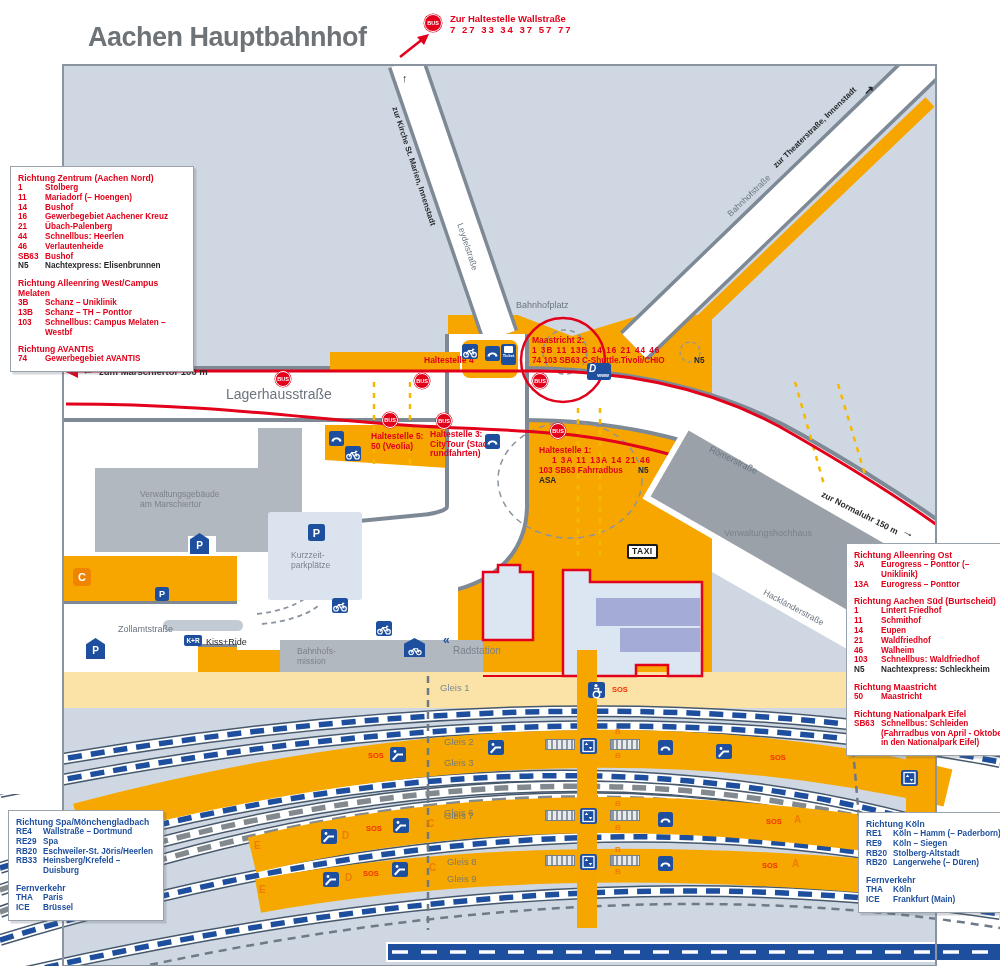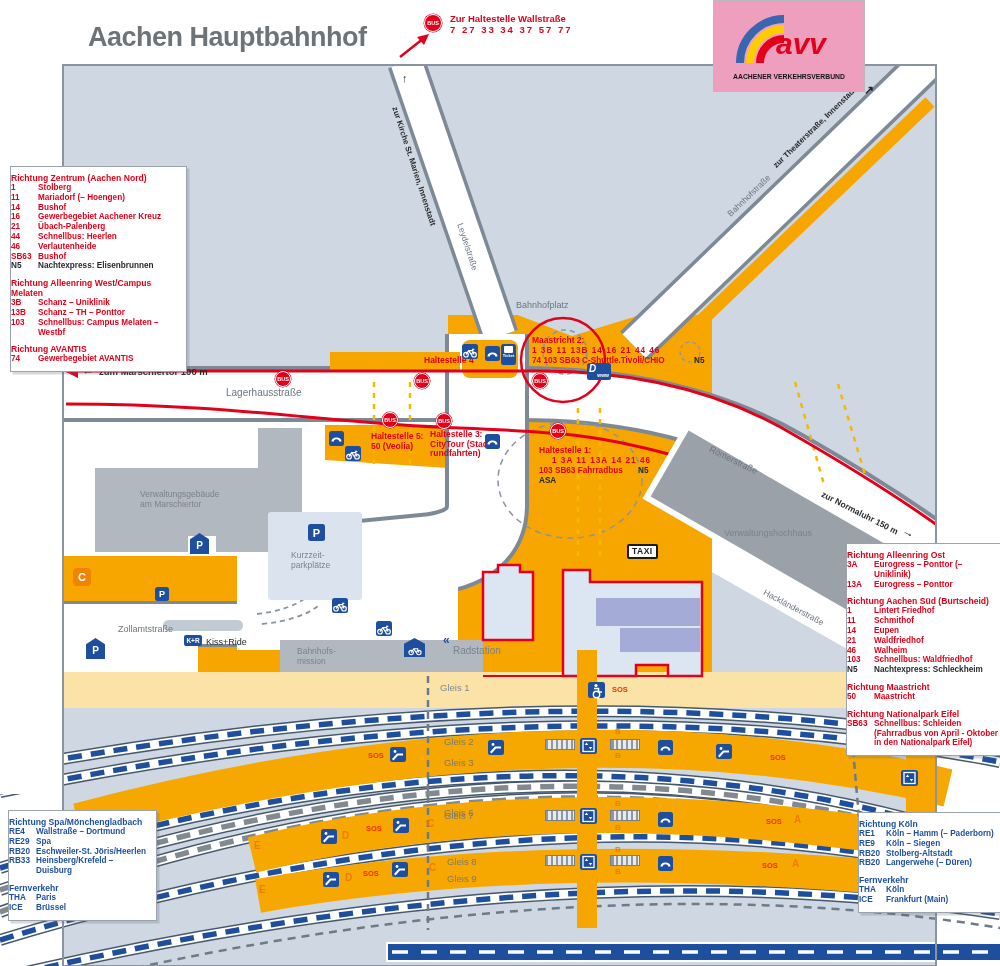--- a/index.html
+++ b/index.html
@@ -34,21 +34,21 @@
   .busbadge{position:absolute;width:16px;height:16px;border-radius:50%;background:#e2001a;
       color:#fff;font-size:5.5px;font-weight:800;display:flex;align-items:center;justify-content:center;
       border:1px solid #fff;box-sizing:border-box;box-shadow:0 0 0 0.5px #e2001a;}
   .taxisign{position:absolute;background:#fff;border:2px solid #1a1a1a;border-radius:2px;
       color:#1a1a1a;font-size:8.5px;font-weight:800;padding:0 3px;line-height:11px;letter-spacing:0.5px;}
   .comb{position:absolute;width:30px;height:11px;border:1px solid #77808a;box-sizing:border-box;
       background:repeating-linear-gradient(90deg,#8f97a0 0 2.5px,#e8ebee 2.5px 5px);}
   .glab{position:absolute;font-size:9.5px;color:#7d7a68;}
   .g1lab{color:#7f8a96;}
   .panel{position:absolute;background:#fff;border:1.5px solid #9aa2ac;
-      box-shadow:2.5px 2.5px 0 rgba(90,100,115,0.25);padding:6px 7px 7px 0;z-index:30;font-weight:bold;}
+      box-shadow:2.5px 2.5px 0 rgba(90,100,115,0.25);padding:6px 7px 7px 7px;z-index:30;font-weight:bold;}
   .panel.redp{color:#e2001a;} .panel.bluep{color:#1d4f9e;}
   .pe .ph{font-size:8.6px;line-height:10px;white-space:pre-line;}
   .pe .prow{display:flex;font-size:8.2px;line-height:9.8px;}
   .pe .pn{width:27px;flex:none;}
   .pe .pd{white-space:pre-line;}
   .pe.sp{height:7px;}
   .pe.black{color:#26282c;}
   .logo{position:absolute;left:713px;top:0;width:152px;height:92px;background:#ef9fbe;
       border:1px solid #b8b8b8;box-sizing:border-box;z-index:40;text-align:center;}
   .logo-cap{position:absolute;left:0;right:0;top:72px;font-size:6.8px;font-weight:bold;color:#141414;}
@@ -198,38 +198,29 @@
   </g>
 </svg>
 
 <div class="ovl">
 
   <div class="lb title hdr" style="left:88px;top:22px;">Aachen Hauptbahnhof</div>
   <div class="busbadge hdr" style="left:424px;top:14px;width:18px;height:18px;">BUS</div>
   <div class="lb red hdr" style="left:450px;top:14px;font-size:9.5px;">Zur Haltestelle Wallstraße</div>
   <div class="lb red hdr" style="left:450px;top:25px;font-size:9.5px;letter-spacing:2px;">7 27 33 34 37 57 77</div>
 
-  <div class="logo">
-    <svg width="150" height="70" viewBox="0 0 150 70">
-      <path d="M26,62 A44,44 0 0 1 70,18" stroke="#3a66b0" stroke-width="8" fill="none"></path>
-      <path d="M36,62 A34,34 0 0 1 70,28" stroke="#ffcc00" stroke-width="8" fill="none"></path>
-      <path d="M46,62 A24,24 0 0 1 70,38" stroke="#e2001a" stroke-width="8" fill="none"></path>
-    </svg>
-    <div class="lb" style="left:62px;top:26px;font-size:30px;font-weight:bold;font-style:italic;color:#e2001a;">avv</div>
-    <div class="logo-cap">AACHENER VERKEHRSVERBUND</div>
-  </div>
 
   <div class="lb blk b" style="left:402px;top:72px;font-size:11px;">↑</div>
   <div class="lb blk b" style="left:398px;top:106px;font-size:8px;transform:rotate(72deg);">zur Kirche St. Marien, Innenstadt</div>
   <div class="lb gray" style="left:464px;top:222px;font-size:8.5px;transform:rotate(72deg);">Leydelstraße</div>
   <div class="lb gray" style="left:516px;top:300px;font-size:9px;">Bahnhofplatz</div>
   <div class="lb gray" style="left:726px;top:212px;font-size:8.5px;transform:rotate(-44deg);">Bahnhofstraße</div>
   <div class="lb blk b" style="left:772px;top:164px;font-size:8px;transform:rotate(-44deg);">zur Theaterstraße, Innenstadt</div>
   <div class="lb blk b" style="left:864px;top:84px;font-size:12px;">↗</div>
-  <div class="lb gray" style="left:226px;top:387px;font-size:10px;">Lagerhausstraße</div>
+  <div class="lb gray" style="left:226px;top:387px;font-size:14px;">Lagerhausstraße</div>
   <div class="lb blk b" style="left:82px;top:364px;font-size:12px;">←</div>
   <div class="lb blk b" style="left:99px;top:367px;font-size:9.5px;">zum Marschiertor 100 m</div>
   <div class="lb gray" style="left:712px;top:444px;font-size:9px;transform:rotate(26deg);">Römerstraße</div>
   <div class="lb blk b" style="left:824px;top:490px;font-size:8.5px;transform:rotate(27deg);">zur Normaluhr 150 m</div>
   <div class="lb blk b" style="left:906px;top:524px;font-size:12px;transform:rotate(27deg);">→</div>
   <div class="lb gray" style="left:766px;top:588px;font-size:8.5px;transform:rotate(28deg);">Hackländerstraße</div>
   <div class="lb gray" style="left:118px;top:624px;font-size:9px;">Zollamtstraße</div>
 
   <div class="lb dgray" style="left:140px;top:490px;font-size:8.5px;">Verwaltungsgebäude
 am Marschiertor</div>

